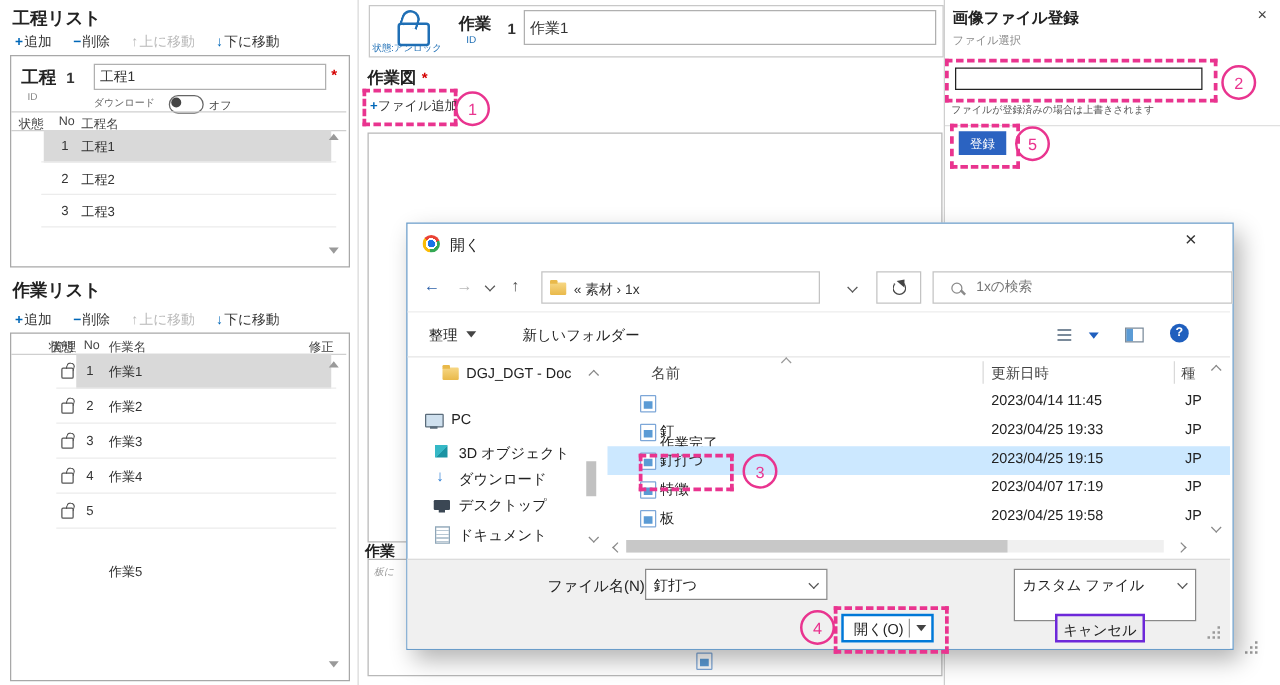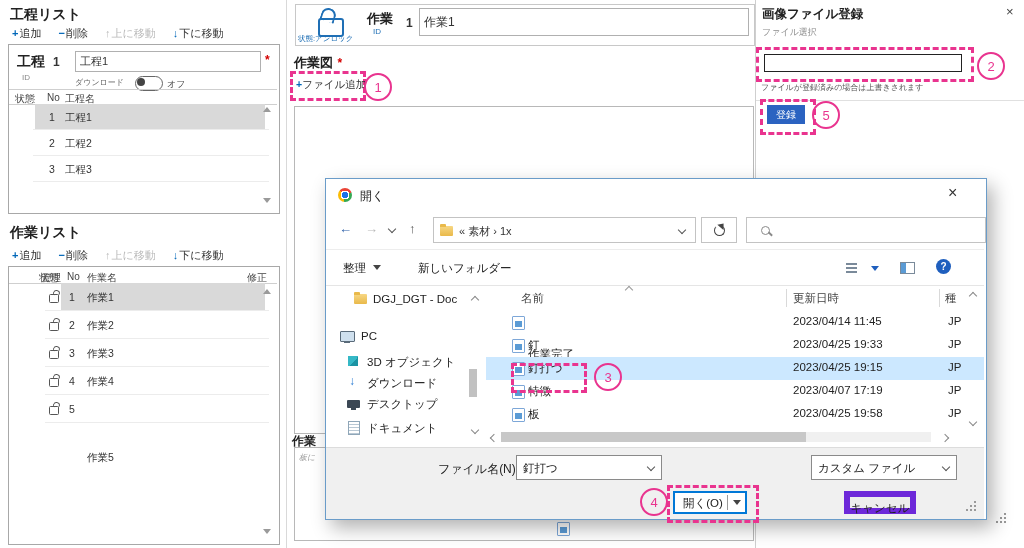--- a/index.html
+++ b/index.html
@@ -235,35 +235,36 @@
 
     <span class="chrome" style="left:12px;top:9px;"></span>
     <div class="abs dlg-txt" style="left:34px;top:9px;font-size:12px;">開く</div>
     <div class="abs" style="left:622px;top:5px;font-size:16px;color:#333;">×</div>
 
     <div class="abs navbtn" style="left:13px;top:42px;color:#2b5fa8;">←</div>
     <div class="abs navbtn" style="left:39px;top:42px;color:#b9b9b9;">→</div>
     <span class="chev chev-down abs" style="left:63px;top:47px;"></span>
     <div class="abs navbtn" style="left:83px;top:42px;color:#555;">↑</div>
 
-    <div class="field" style="left:107px;top:38px;width:263px;height:26px;">
+    <div class="field" style="left:107px;top:38px;width:223px;height:26px;">
       <span class="folder" style="left:6px;top:8px;"></span>
       <span class="abs" style="left:25px;top:6px;font-size:11px;color:#333;white-space:nowrap;">
         <span>«</span>
         <span>素材</span>
         <span>›</span>
         <span>1x</span>
       </span>
       <span class="chev chev-down abs" style="left:245px;top:9px;"></span>
     </div>
     <div class="field" style="left:375px;top:38px;width:36px;height:26px;">
       <span class="refresh" style="left:12px;top:7px;"></span>
     </div>
     <div class="field" style="left:420px;top:38px;width:240px;height:26px;">
       <span class="mag" style="left:14px;top:8px;"></span>
+      <input style="position: absolute; left: 32px; top: 2px; width: 190px; height: 18px; border: none; outline: none; font-family: inherit; font-size: 11px; color: rgb(119, 119, 119);" placeholder="1xの検索">
     </div>
     <div class="hline" style="left:0;top:70px;width:658px;background:#ededed;"></div>
 
     <div class="abs dlg-txt" style="left:17px;top:82px;">
       <span>整理</span>
       <span class="tri-down" style="margin-left:4px;vertical-align:2px;"></span>
     </div>
     <div class="abs dlg-txt" style="left:92px;top:82px;">新しいフォルダー</div>
     <span class="listicon" style="left:520px;top:84px;"></span>
     <span class="tri-down abs" style="left:545px;top:87px;border-top-color:#1f5fbe;"></span>
@@ -339,31 +340,31 @@
       </div>
       <span class="chev abs" style="left:616px;top:256px;border-color:#888;transform:rotate(-45deg);"></span>
     </div>
 
     <div class="abs" style="left:0;top:268px;width:658px;height:71px;background:#f0f0f0;border-top:1px solid #dcdcdc;">
       <div class="abs dlg-txt" style="left:112px;top:13px;font-size:12px;">ファイル名(N):</div>
       <div class="field" style="left:190px;top:7px;width:146px;height:25px;border-color:#8a8a8a;">
         <input style="position: absolute; left: 4px; top: 3px; width: 118px; height: 16px; border: none; outline: none; font-family: inherit; font-size: 11.5px; color: rgb(34, 34, 34); background: transparent;" value="釘打つ">
         <span class="chev chev-down abs" style="left:131px;top:8px;"></span>
       </div>
-      <div class="field" style="left:485px;top:7px;width:146px;height:25px;border-color:#8a8a8a;">
+      <div class="field" style="left:485px;top:7px;width:146px;height:42px;border-color:#8a8a8a;">
         <div class="abs dlg-txt" style="left:6px;top:5px;">カスタム ファイル</div>
         <span class="chev chev-down abs" style="left:131px;top:8px;"></span>
       </div>
       <div class="ann" style="left:314px;top:40px;">4</div>
       <div class="hl" style="left:341px;top:37px;width:86px;height:32px;"></div>
       <div class="abs" style="left:347px;top:43px;width:74px;height:23px;background:#fff;border:2px solid #0078d7;box-sizing:border-box;">
         <div class="abs dlg-txt" style="left:8px;top:3px;">開く(O)</div>
         <div class="vline" style="left:52px;top:2px;height:15px;background:#9a9a9a;"></div>
         <span class="tri-down abs" style="left:58px;top:7px;"></span>
       </div>
-      <div class="abs" style="left:518px;top:43px;width:72px;height:23px;background:#ededed;border:6px solid #6d28d9;box-sizing:border-box;text-align:center;">
+      <div class="abs" style="left:518px;top:43px;width:72px;height:23px;background:#ededed;border:2px solid #6d28d9;box-sizing:border-box;text-align:center;">
         <div class="dlg-txt" style="margin-top:4px;">キャンセル</div>
       </div>
       <span class="grip" style="left:640px;top:53px;"></span>
     </div>
   </div>
 
 </div>
 
 </body></html>

